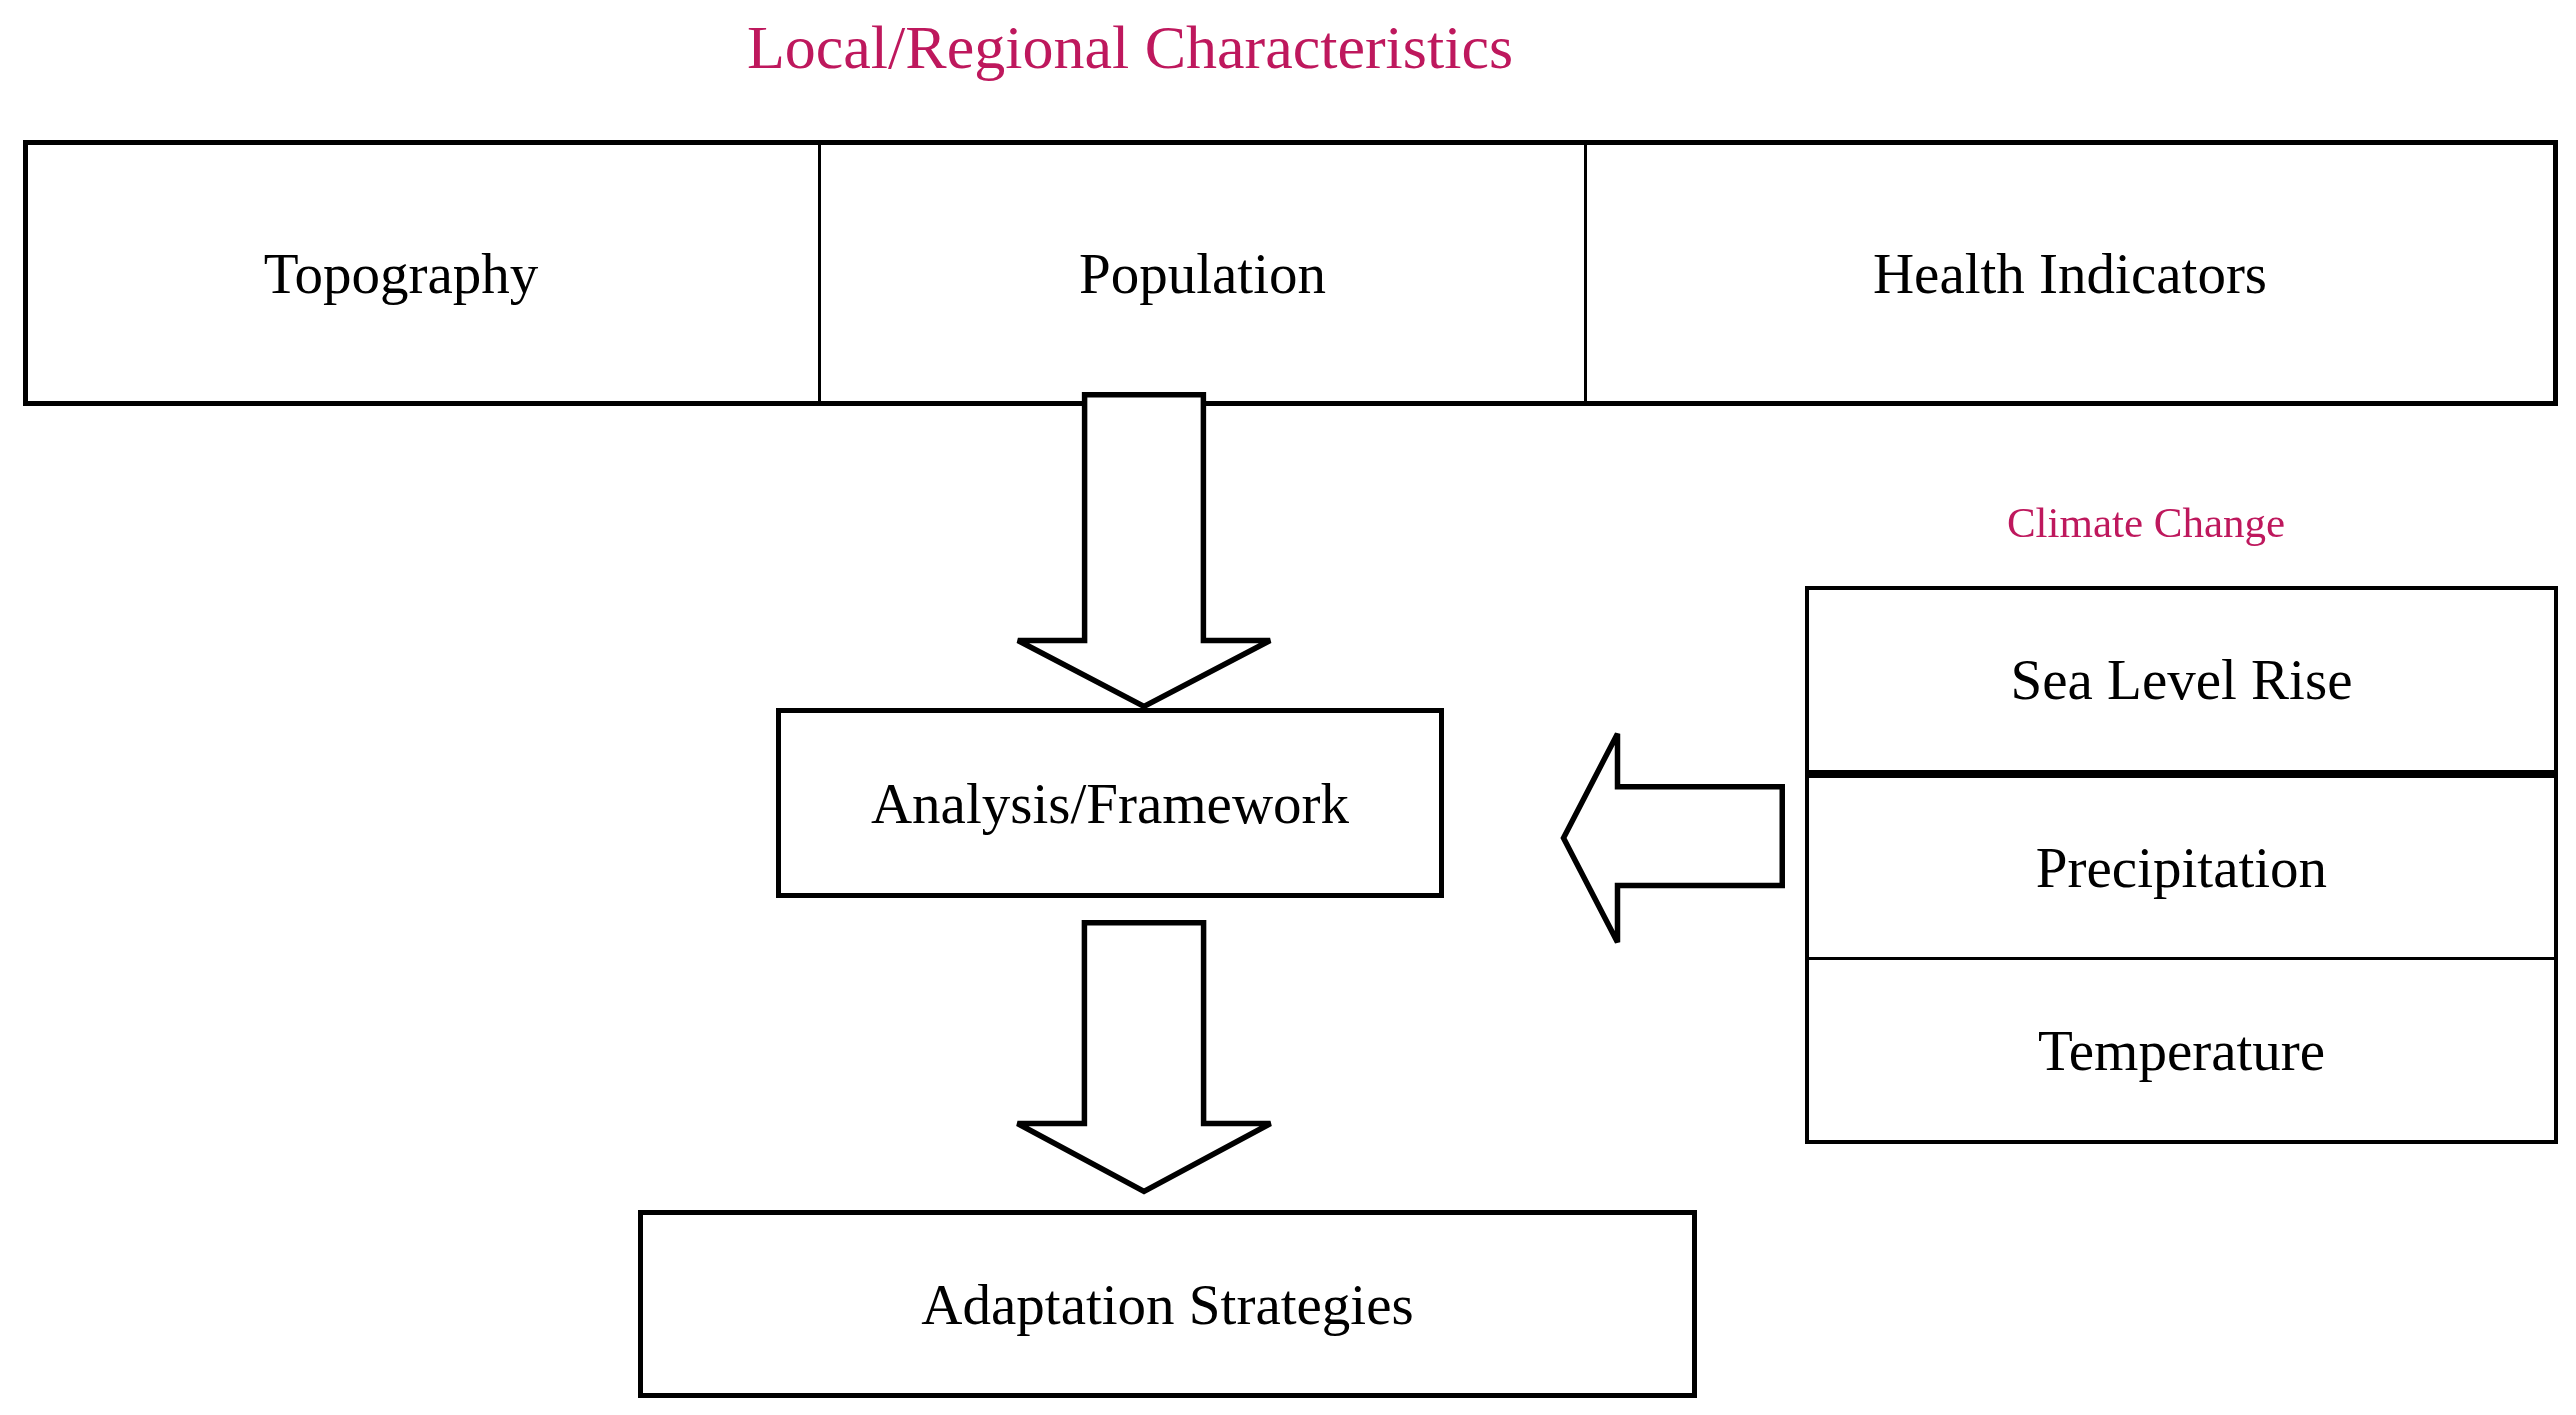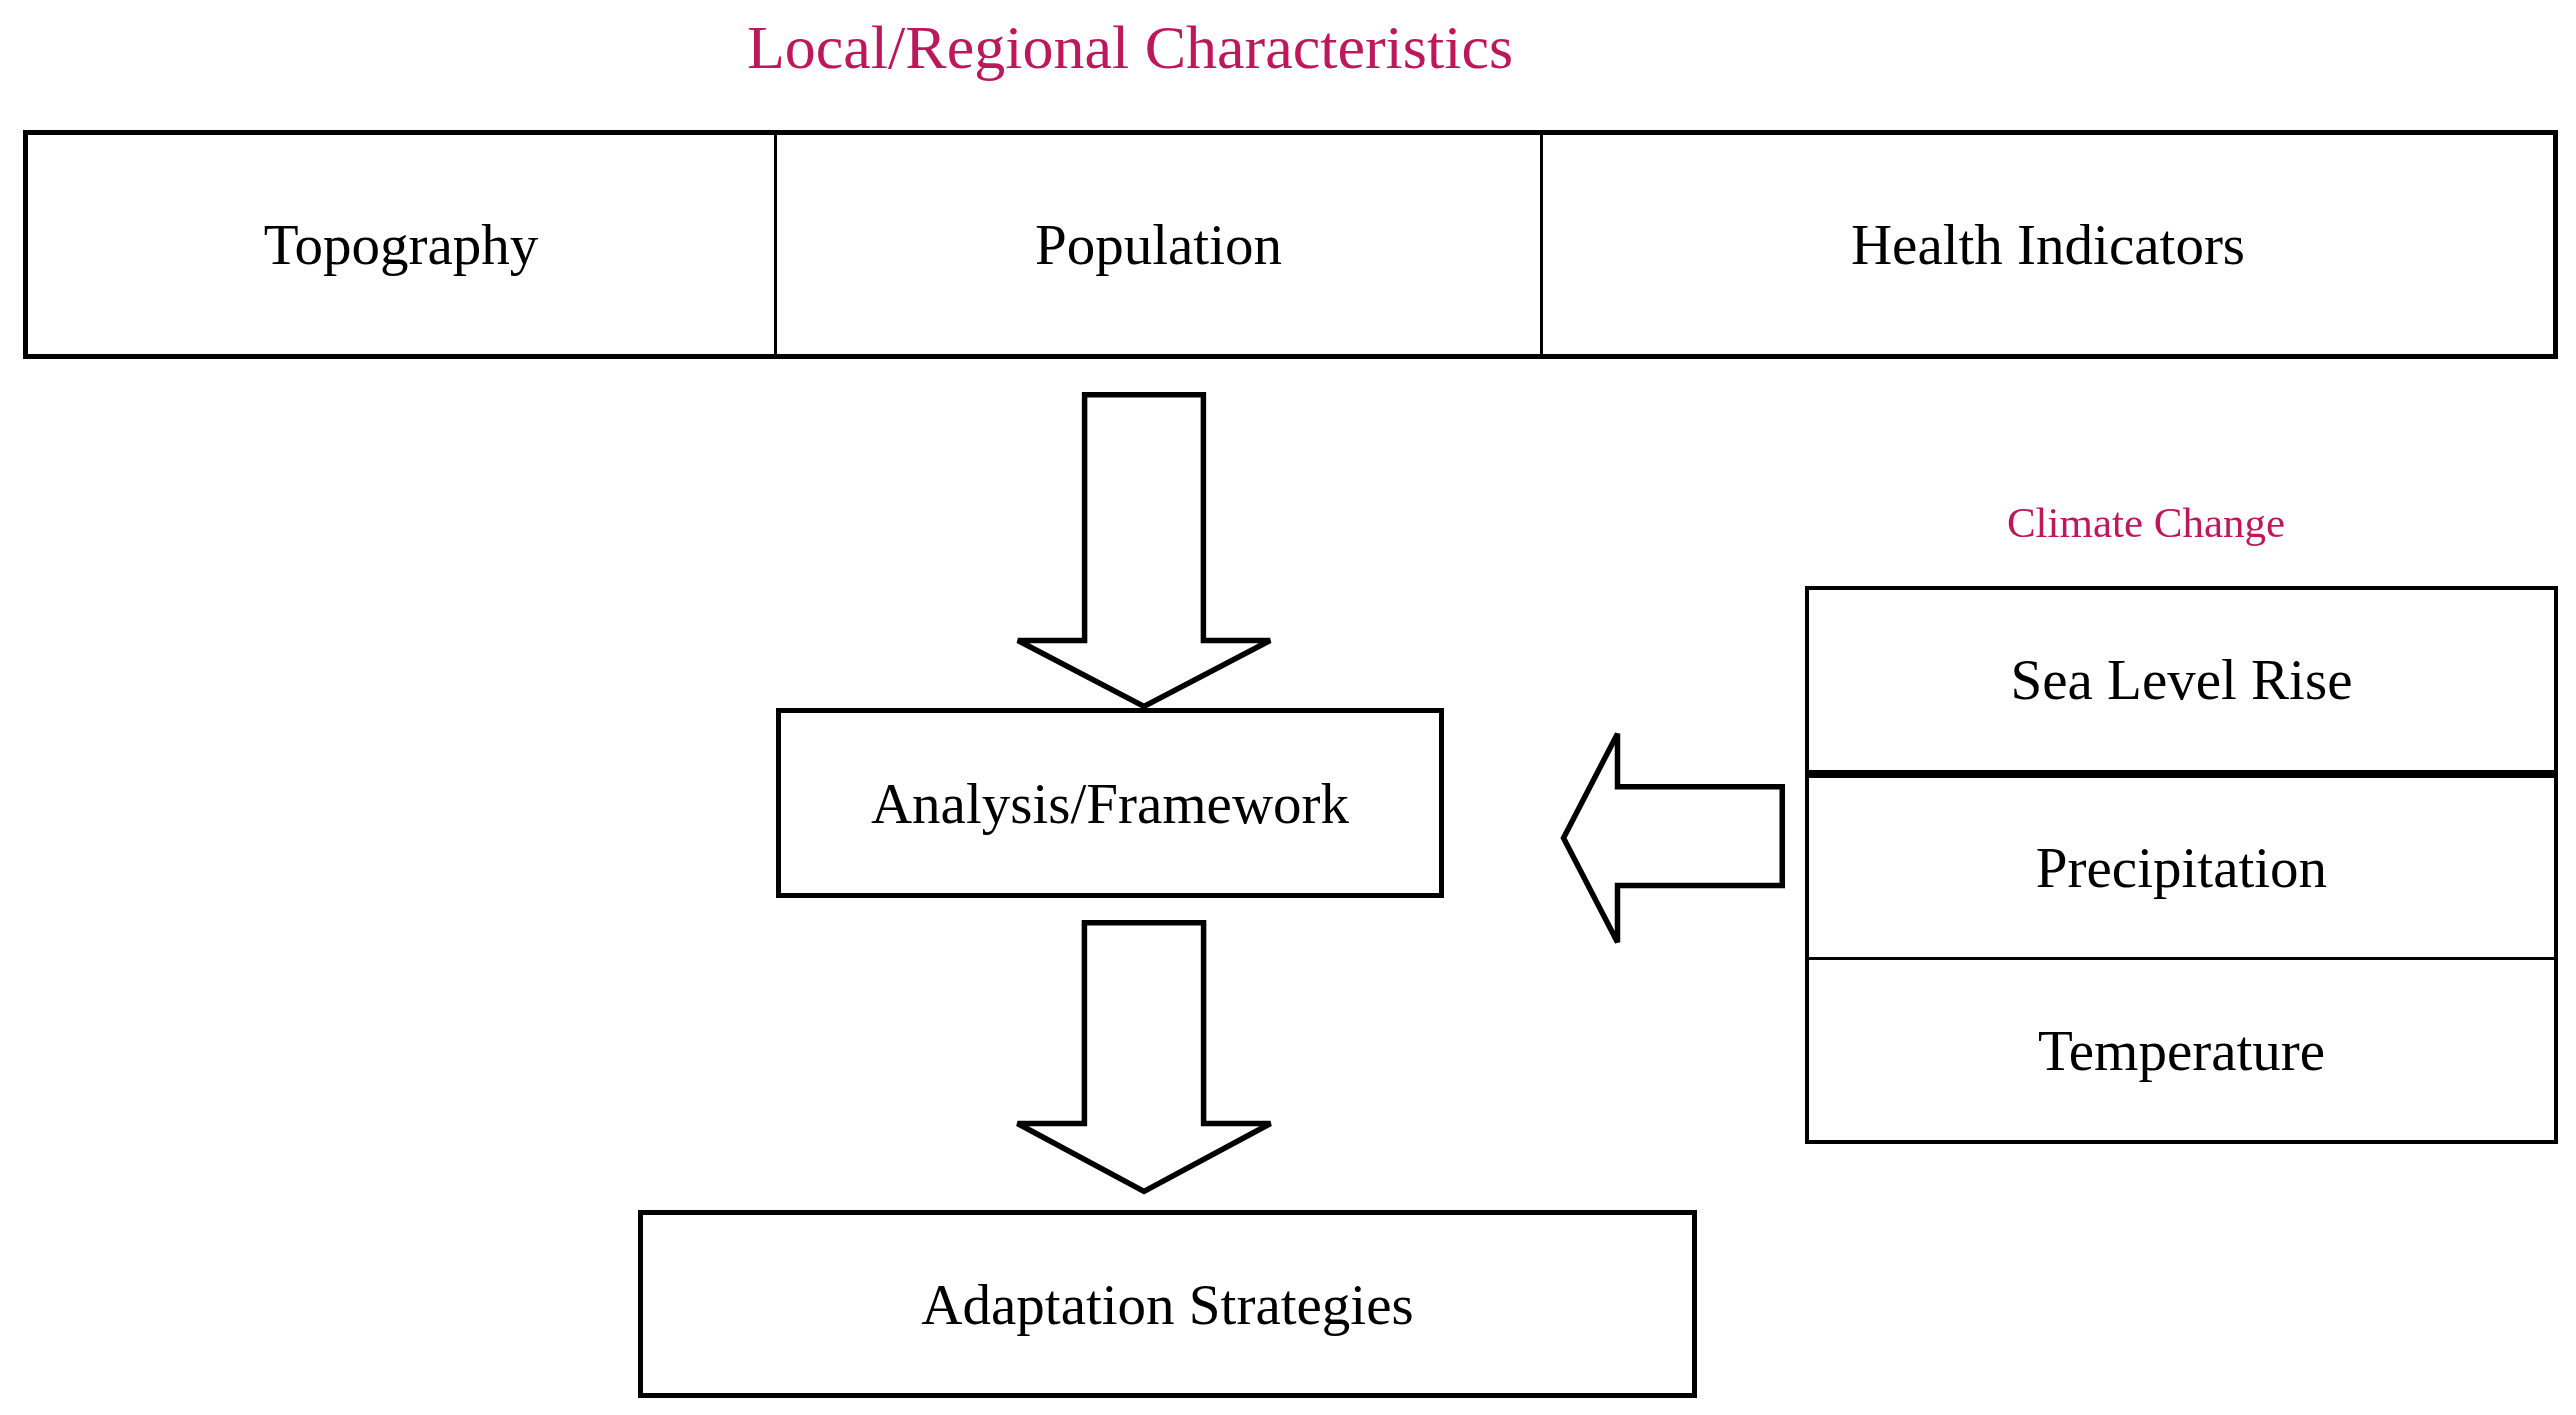--- a/index.html
+++ b/index.html
@@ -24,37 +24,37 @@
     line-height: 1.1;
     color: #be185d;
   }
   .flow-title.climate {
     font-size: 43px;
   }
   
   .top-table {
     position: absolute;
     left: 23px;
-    top: 130px;
+    top: 140px;
     width: 2535px;
-    height: 229px;
+    height: 266px;
     border: 5.5px solid #000;
     box-sizing: border-box;
     display: flex;
     background: #fff;
   }
   .top-table .cell {
     display: flex;
     align-items: center;
     justify-content: center;
     font-size: 57px;
     box-sizing: border-box;
   }
   .top-table .cell.c1 { width: 746px; }
-  .top-table .cell.c2 { width: 766px; border-left: 3.7px solid #000; }
+  .top-table .cell.c2 { width: 766px; border-left: 3.7px solid #000; margin-left: 44px; }
   .top-table .cell.c3 { flex: 1; border-left: 3.7px solid #000; }
 
   
   .box {
     position: absolute;
     border: 5.5px solid #000;
     box-sizing: border-box;
     display: flex;
     align-items: center;
     justify-content: center;

